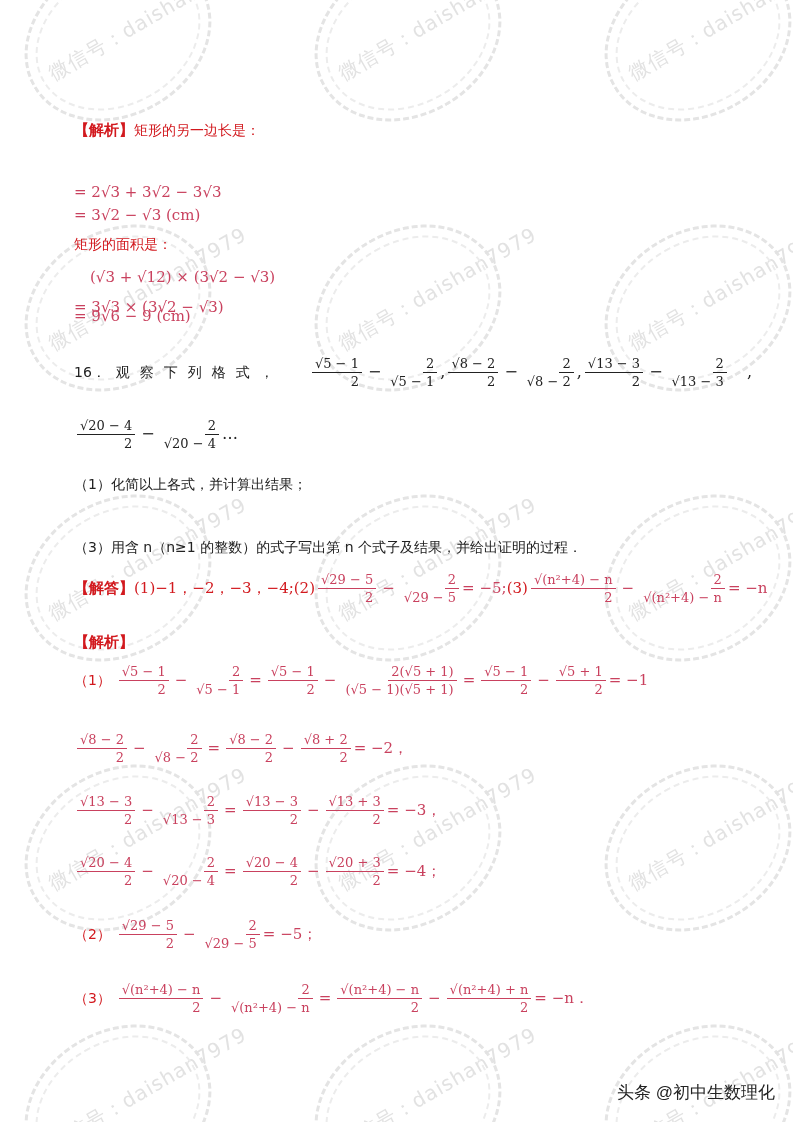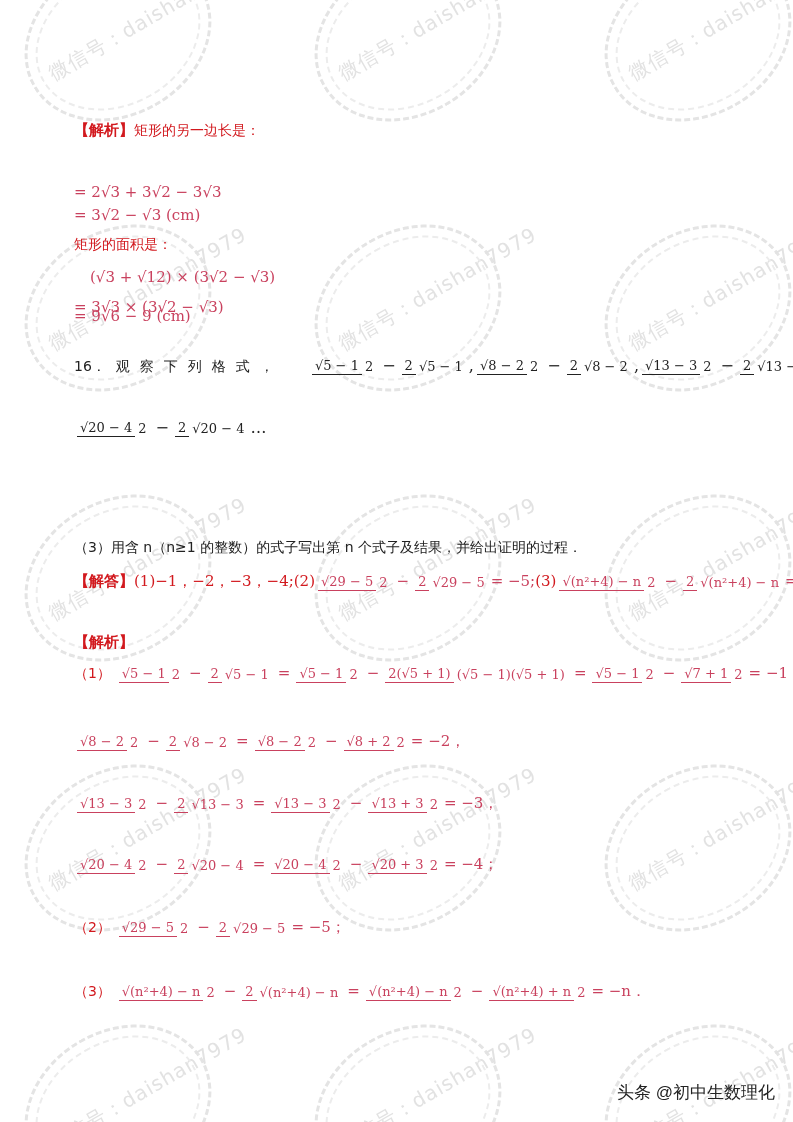--- a/index.html
+++ b/index.html
@@ -24,21 +24,21 @@
       color: #e2e2e2; font-family: "DejaVu Sans", sans-serif; font-size: 20px;
       letter-spacing: 1px;
     }
     .content { position: absolute; inset: 0; z-index: 1; }
     .red { color: #d2191e; }
     .math { font-family: "DejaVu Serif", serif; font-size: 15px; color: #c9415e; }
     .line { position: absolute; white-space: nowrap; }
     .label-bracket { font-family: "DejaVu Sans", sans-serif; font-size: 15px; color: #d2191e; font-weight: bold; }
     .cn { font-family: "DejaVu Sans", sans-serif; font-size: 14px; }
     .frac {
-      display: inline-flex; flex-direction: row; align-items: flex-start;
+      display: inline-flex; flex-direction: column; align-items: flex-end;
       vertical-align: middle; margin: 0 3px; font-size: 13px;
     }
     .frac .num { padding: 0 3px 1px; border-bottom: 1px solid currentColor; }
     .frac .den { padding: 1px 3px 0; }
     .op { margin: 0 3px; }
     .q-text { letter-spacing: 10px; }
     .footer {
       position: absolute; right: 18px; bottom: 18px; font-family: Liberation Sans, sans-serif;
       font-size: 17px; color: #222;
     }
@@ -135,20 +135,21 @@
   <div class="line black" style="left:74px;top:418px;">
     <span class="frac">
         <span class="num">√20 − 4</span>
         <span class="den">2</span>
       </span><span class="op">−</span><span class="frac">
         <span class="num">2</span>
         <span class="den">√20 − 4</span>
       </span><span>…</span>
   </div>
 
+  <div class="line cn black" style="left:74px;top:476px;">（1）化简以上各式，并计算出结果；</div>
   <div class="line cn black" style="left:74px;top:539px;">（3）用含 n（n≥1 的整数）的式子写出第 n 个式子及结果，并给出证明的过程．</div>
 
   <div class="line math" style="left:74px;top:572px;">
     <span class="label-bracket">【解答】</span><span class="red">(1)−1，−2，−3，−4;</span><span class="red">(2)</span><span class="frac">
         <span class="num">√29 − 5</span>
         <span class="den">2</span>
       </span><span class="op">−</span><span class="frac">
         <span class="num">2</span>
         <span class="den">√29 − 5</span>
       </span><span>= −5;</span><span class="red">(3)</span><span class="frac">
@@ -175,21 +176,21 @@
       </span><span class="op">=</span><span class="frac">
         <span class="num">√5 − 1</span>
         <span class="den">2</span>
       </span><span class="op">−</span><span class="frac">
         <span class="num">2(√5 + 1)</span>
         <span class="den">(√5 − 1)(√5 + 1)</span>
       </span><span class="op">=</span><span class="frac">
         <span class="num">√5 − 1</span>
         <span class="den">2</span>
       </span><span class="op">−</span><span class="frac">
-        <span class="num">√7 + 1</span>
+        <span class="num">√5 + 1</span>
         <span class="den">2</span>
       </span><span>= −1</span>
   </div>
 
   <div class="line math" style="left:74px;top:732px;">
     <span class="frac">
         <span class="num">√8 − 2</span>
         <span class="den">2</span>
       </span><span class="op">−</span><span class="frac">
         <span class="num">2</span>

